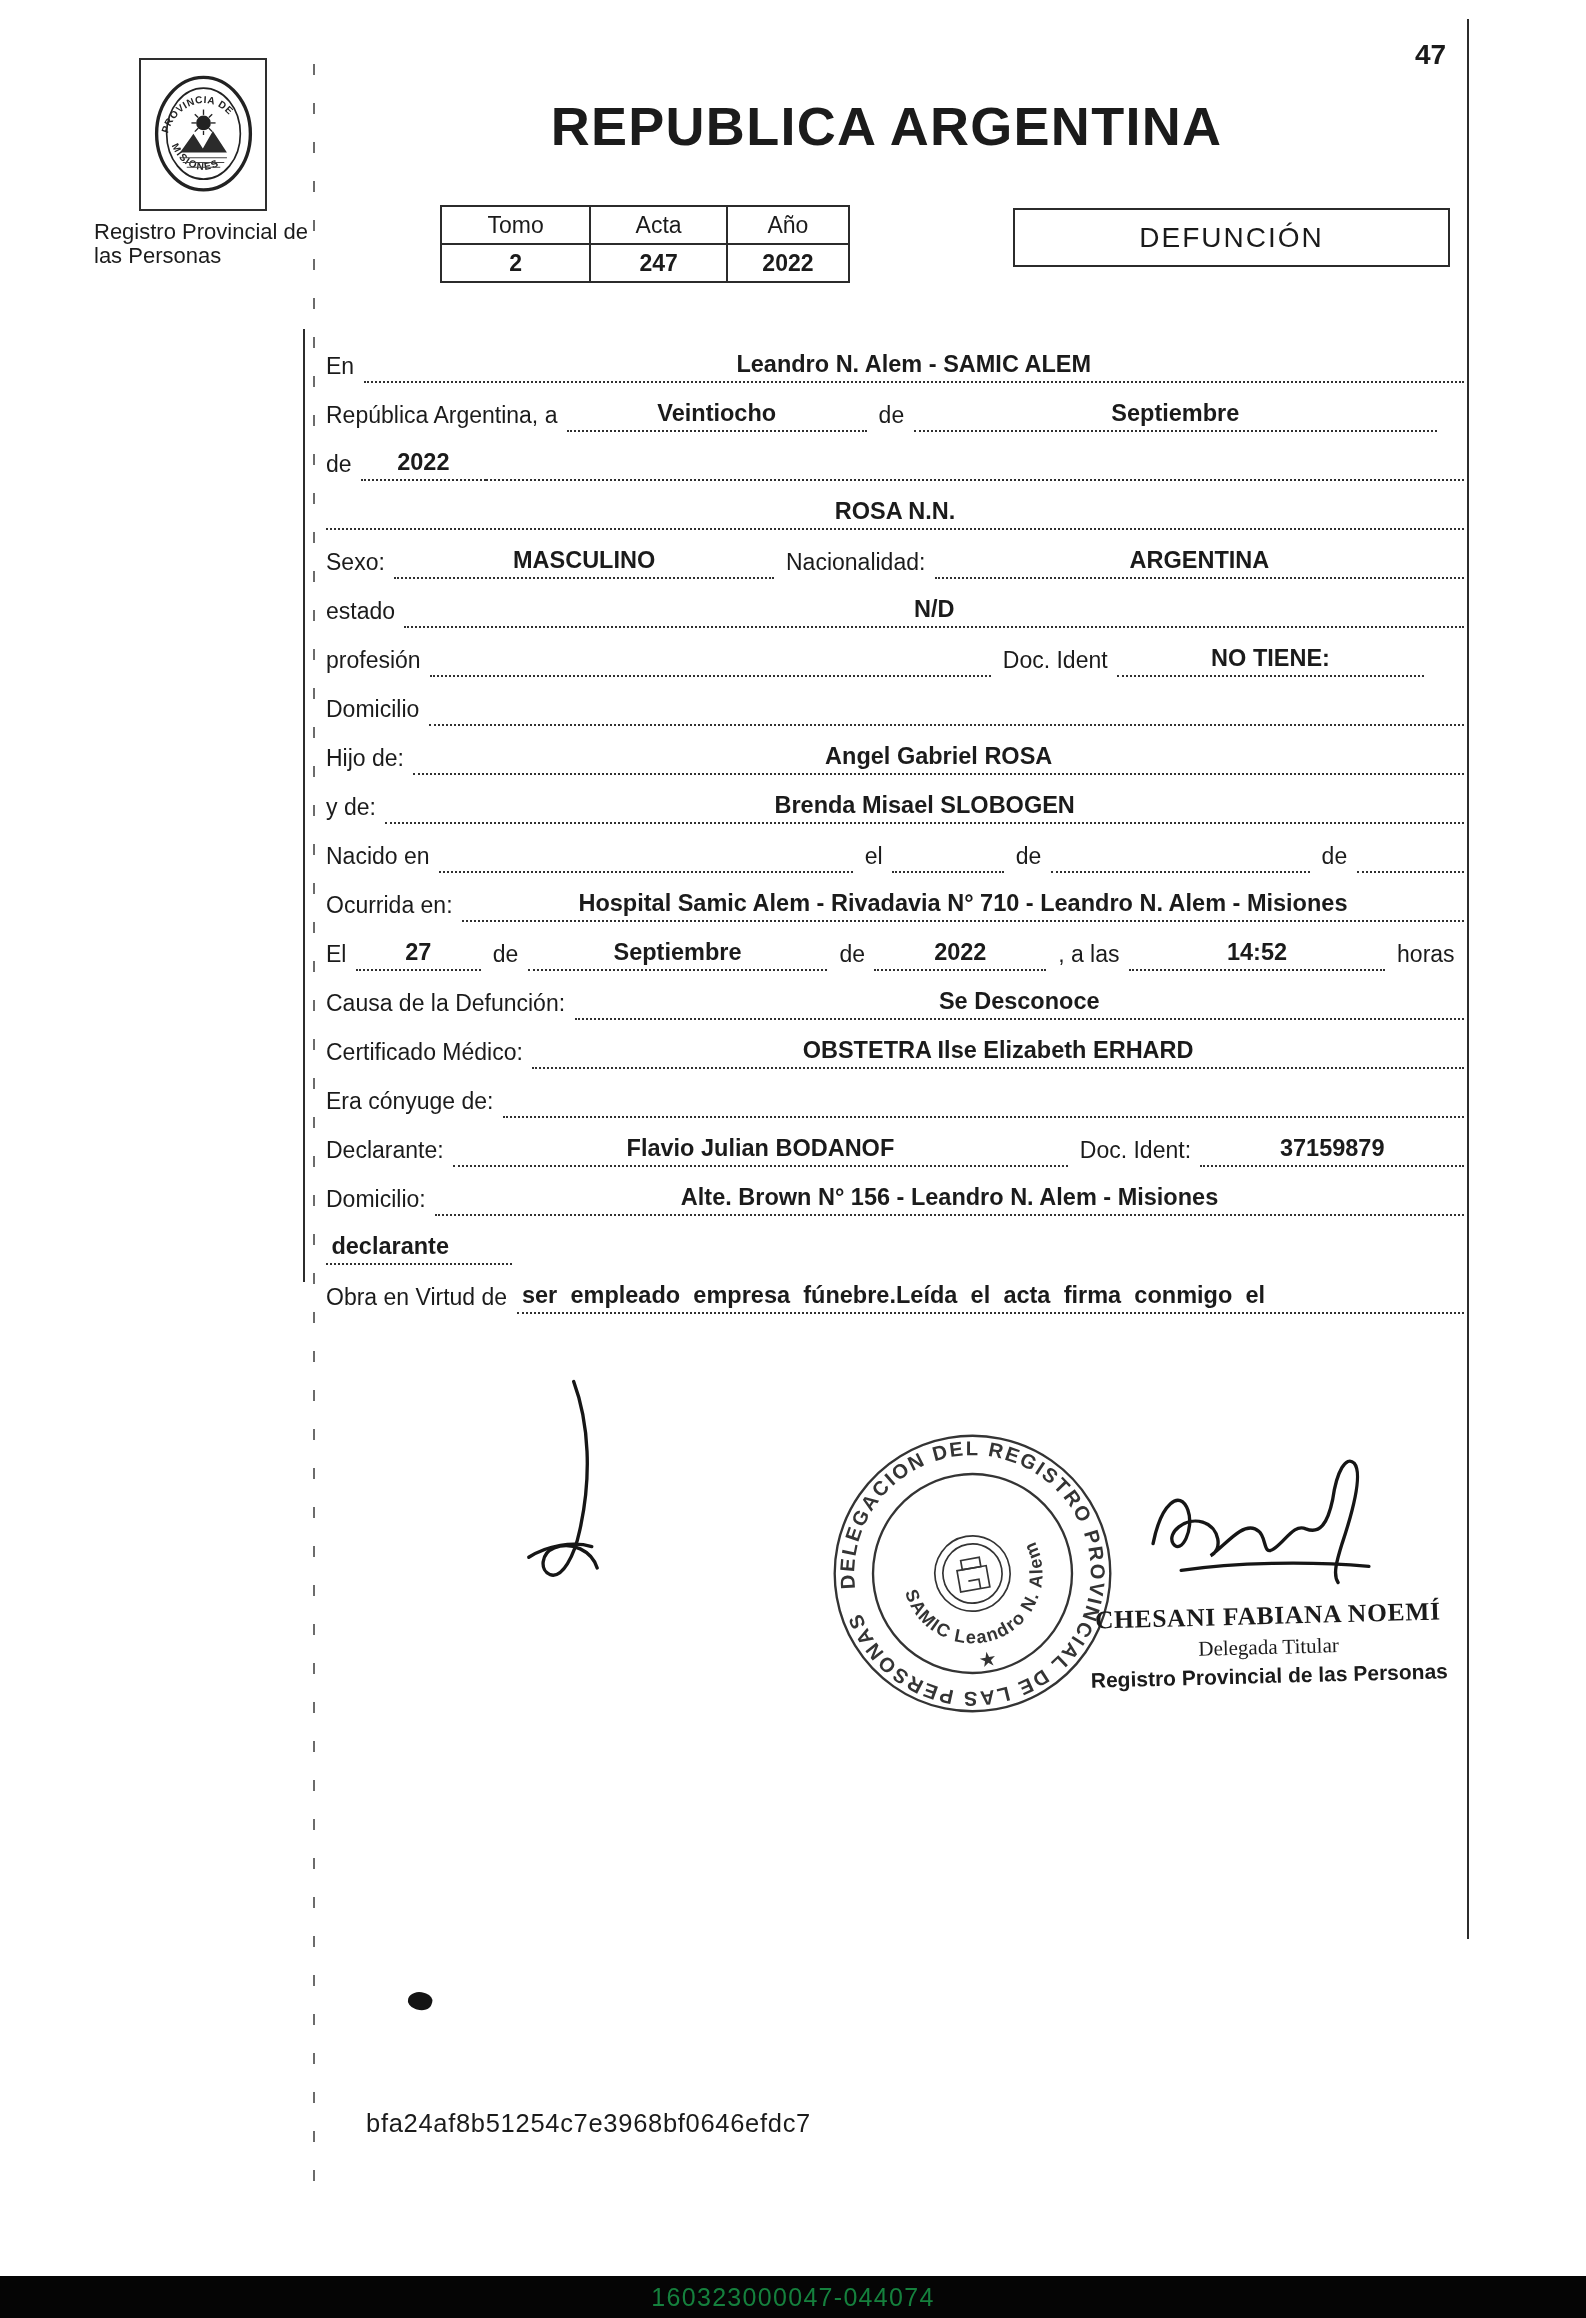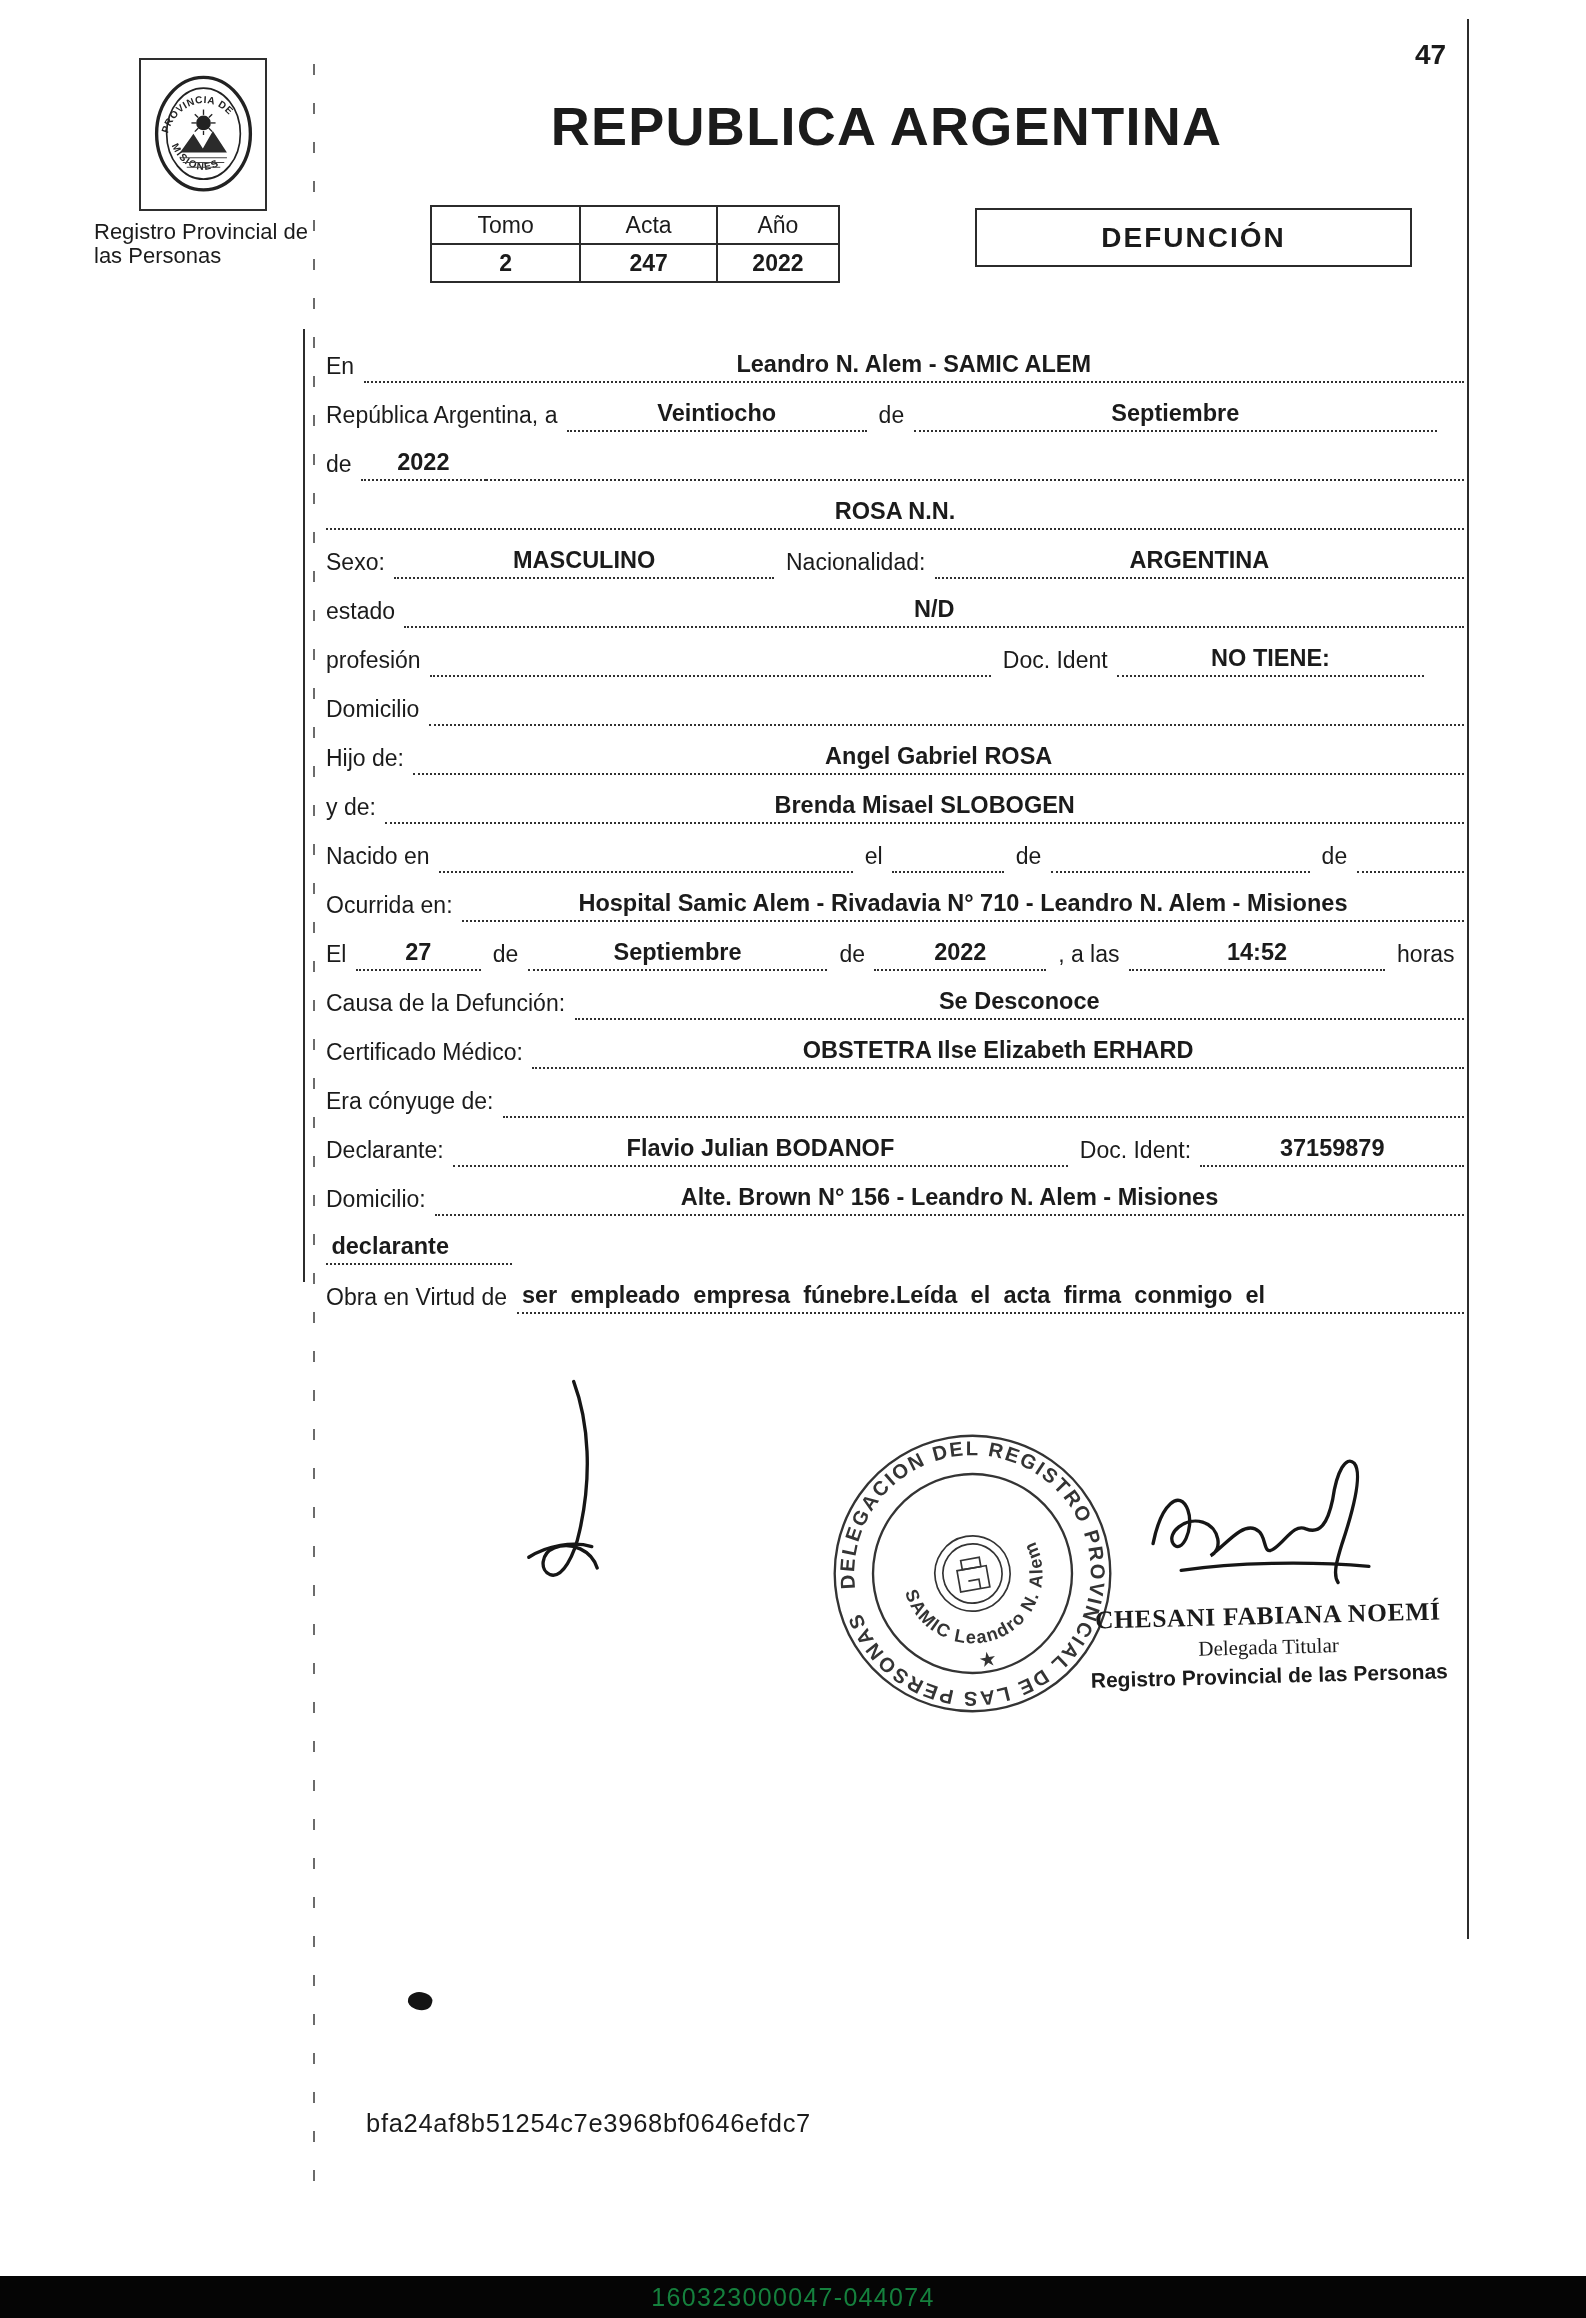--- a/index.html
+++ b/index.html
@@ -17,25 +17,25 @@
   .vline-left-dashed{
     position:absolute;left:313px;top:64px;width:2px;height:2145px;
     background:repeating-linear-gradient(to bottom,#3a3a3a 0 10.7px,transparent 10.7px 39px);
     opacity:.75;
   }
   
   .page-number{position:absolute;top:39px;left:1415px;font-size:28px;font-weight:600;}
   .logo-box{position:absolute;left:139px;top:58px;width:124px;height:149px;border:2px solid #2e2e2e;display:flex;align-items:center;justify-content:center;background:#fff;}
   .logo-caption{position:absolute;left:94px;top:220px;width:222px;text-align:left;font-size:22px;line-height:24px;}
   .doc-title{position:absolute;left:306px;top:95px;width:1161px;text-align:center;font-size:54px;font-weight:bold;letter-spacing:1.3px;}
-  .record-table{position:absolute;left:430px;top:205px;border-collapse:collapse;padding-left:16px;}
+  .record-table{position:absolute;left:440px;top:205px;border-collapse:collapse;padding-left:16px;}
   .record-table td{border:2px solid #2b2b2b;text-align:center;font-size:23px;height:36px;padding:0 6.7px;}
   .record-table .c1{width:134px;} .record-table .c2{width:121px;} .record-table .c3{width:107px;}
   .record-table .valrow td{font-weight:600;}
-  .type-box{position:absolute;left:975px;top:208px;width:433px;height:55px;border:2px solid #2b2b2b;display:flex;align-items:center;justify-content:center;font-size:28px;letter-spacing:2px;font-weight:700;}
+  .type-box{position:absolute;left:1013px;top:208px;width:433px;height:55px;border:2px solid #2b2b2b;display:flex;align-items:center;justify-content:center;font-size:28px;letter-spacing:2px;font-weight:400;}
   
   .form{position:absolute;left:326px;top:334px;width:1138px;}
   .row{display:flex;align-items:flex-end;height:49px;}
   .lbl{font-size:23px;white-space:nowrap;padding:0 9.4px 2.7px 0;}
   .lbl.mid{padding-left:12px;}
   .val{border-bottom:2.7px dotted #2f2f2f;font-weight:bold;font-size:23.5px;text-align:center;padding:0 5.4px 2px;min-height:28px;white-space:nowrap;overflow:hidden;}
   .val.left{text-align:left;}
   .grow{flex:1 1 auto;}
   .mr40{margin-right:27px;} .mr60{margin-right:40px;}
   .w150{flex:0 0 101px;} .w170{flex:0 0 114px;} .w240{flex:0 0 161px;}

